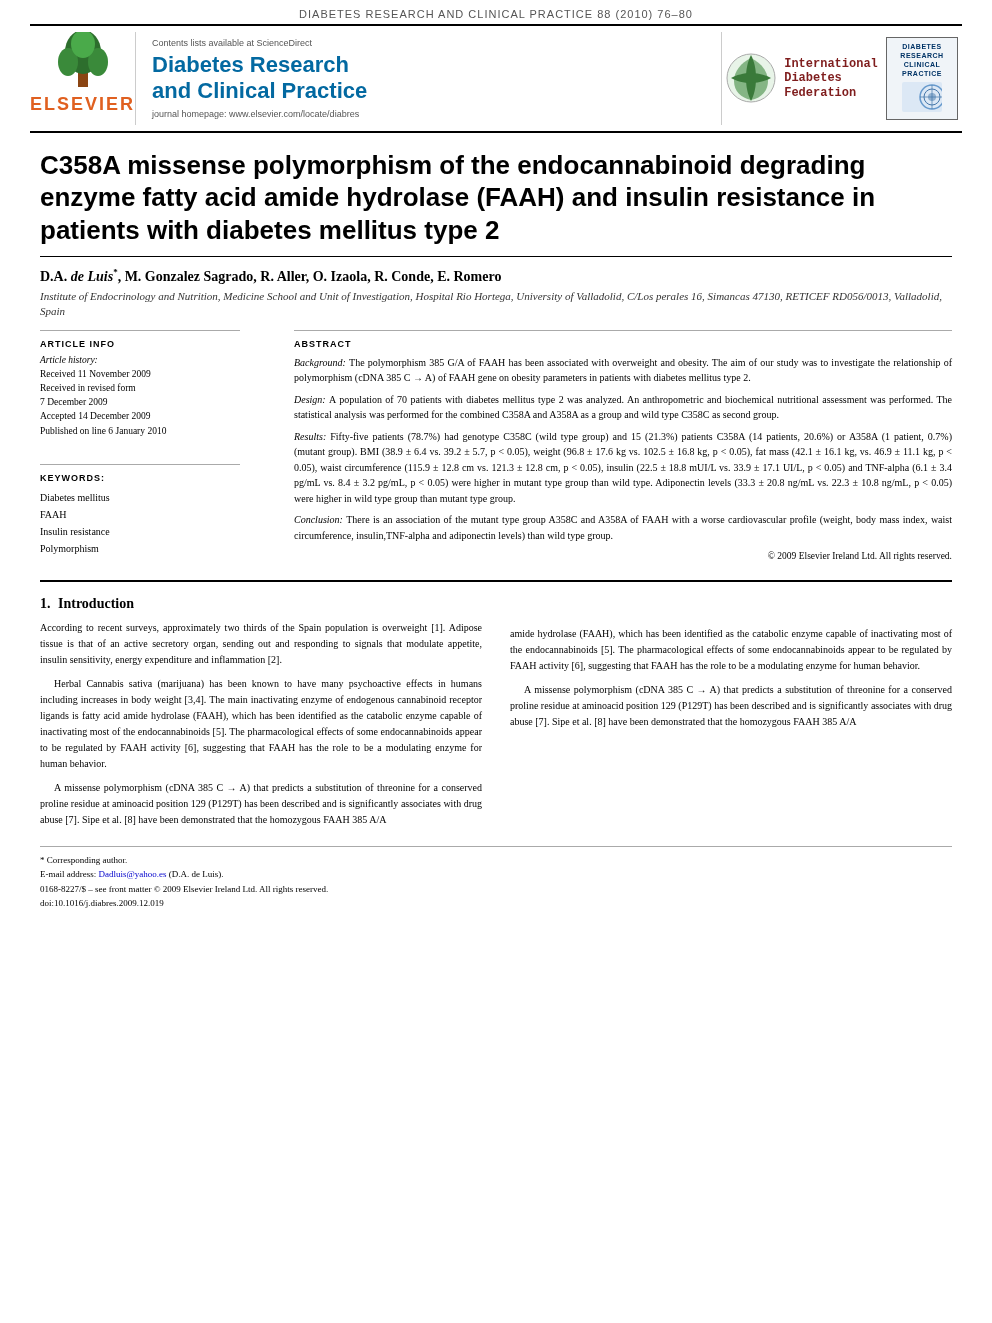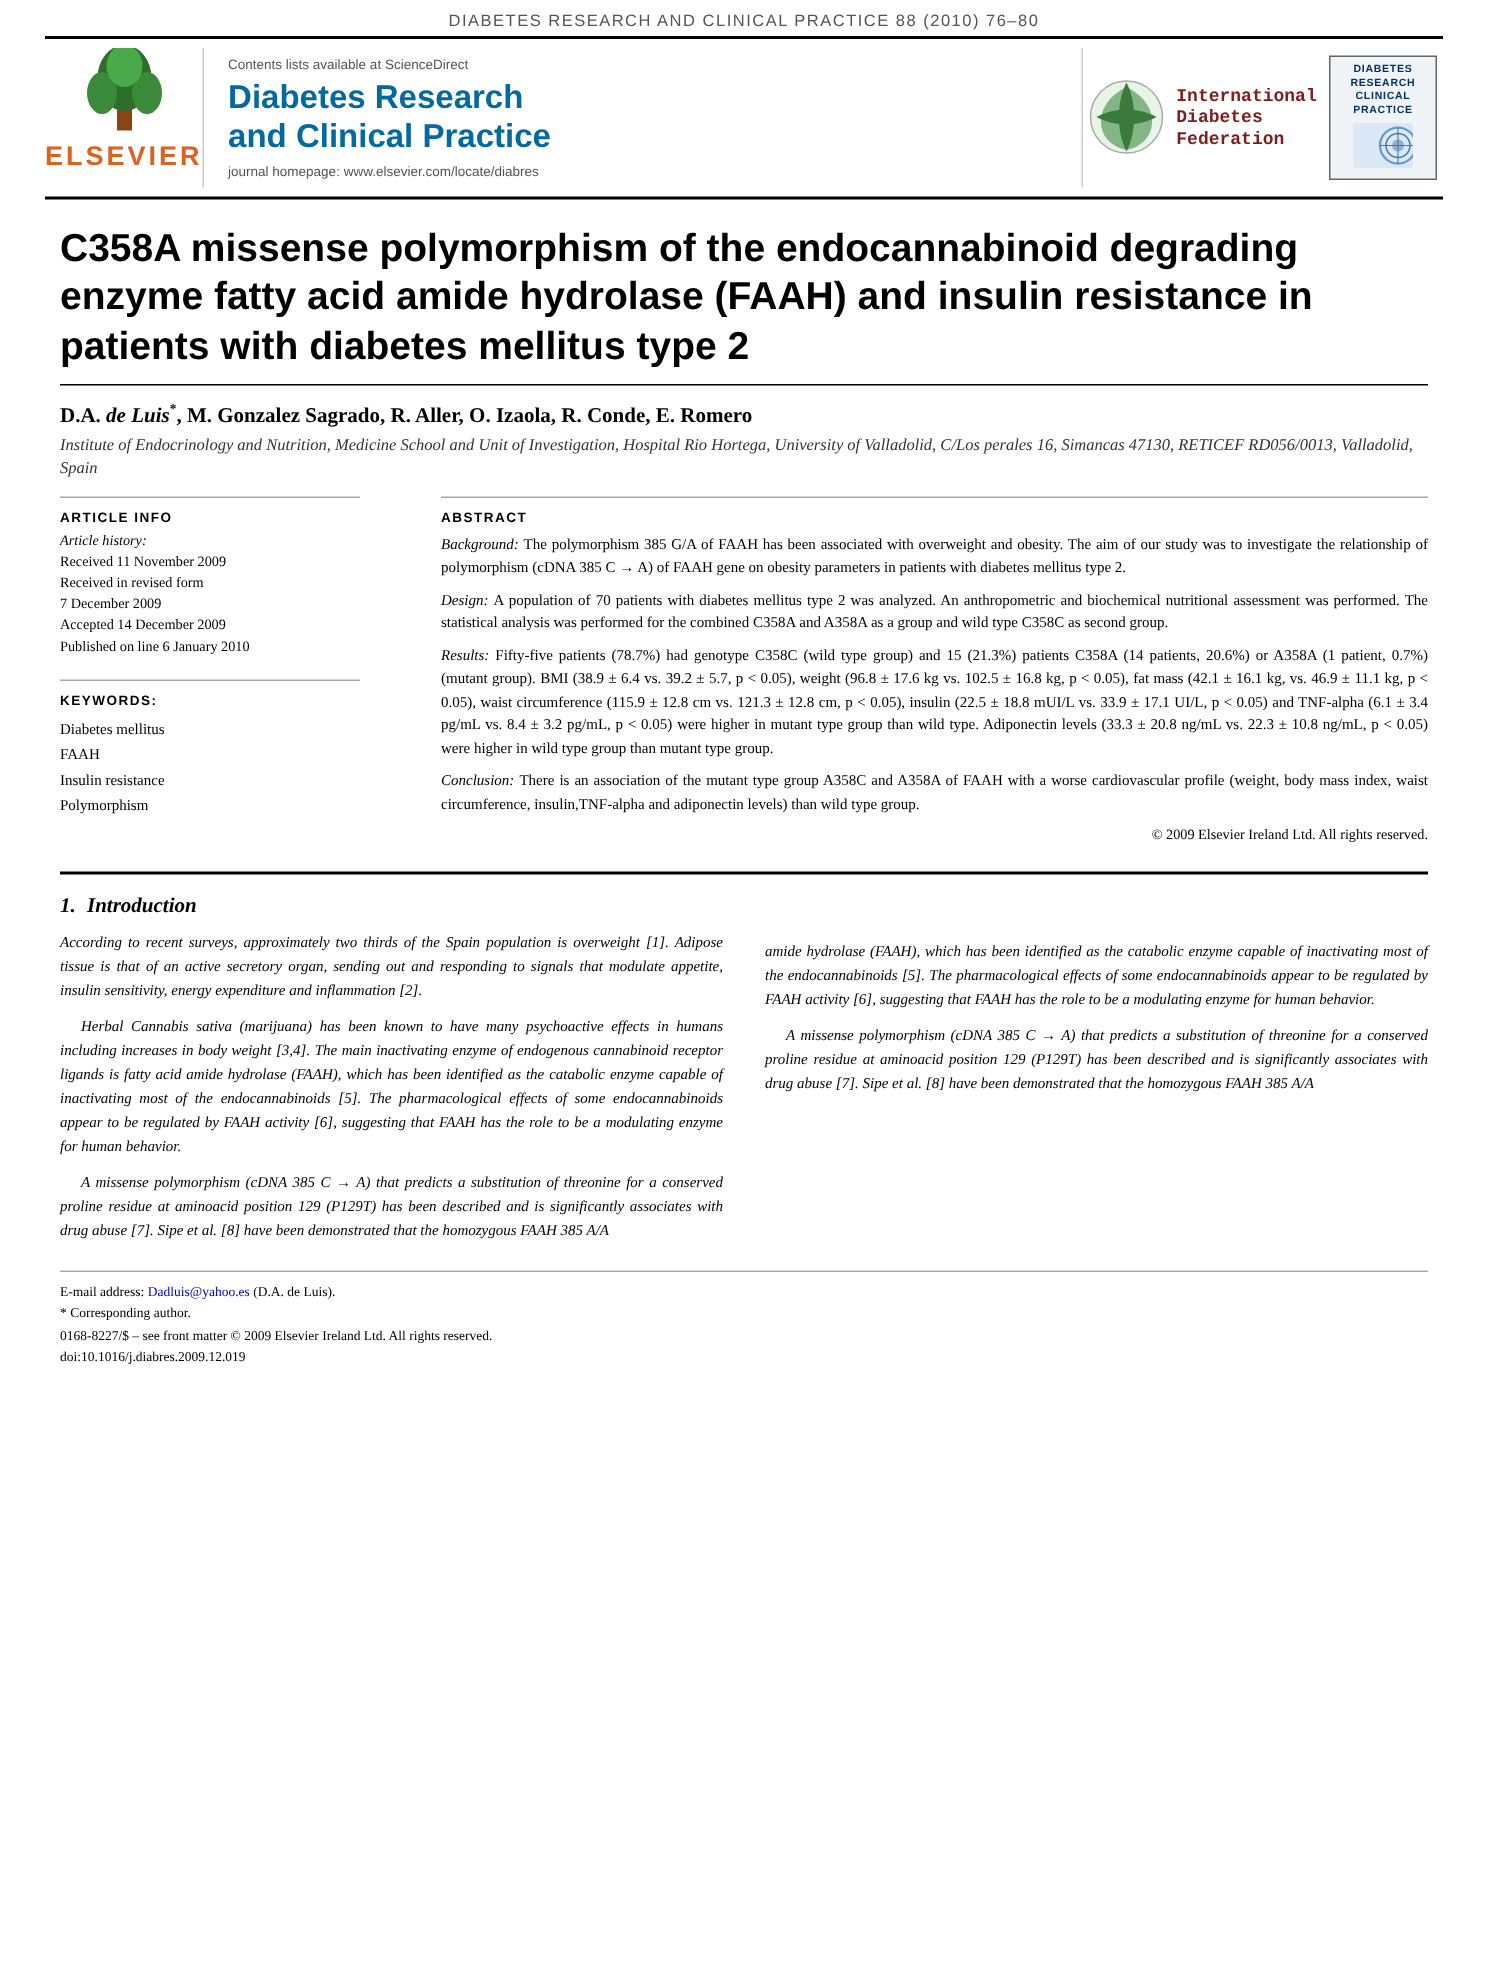--- a/index.html
+++ b/index.html
@@ -164,21 +164,21 @@
       width: 200px;
       flex-shrink: 0;
     }
     .right-col {
       flex: 1;
     }
     
     .article-info {
       border-top: 1px solid #aaa;
       padding-top: 8px;
-      margin-bottom: 14px;
+      margin-bottom: 26px;
     }
     .section-label {
       font-size: 9px;
       font-family: Arial, sans-serif;
       letter-spacing: 1px;
       color: #000;
       text-transform: uppercase;
       font-weight: bold;
       margin-bottom: 6px;
     }
@@ -241,21 +241,20 @@
     }
     
     .main-content {
       margin: 16px 40px 0 40px;
       border-top: 2px solid #000;
       padding-top: 14px;
     }
     .content-two-col {
       display: flex;
       gap: 28px;
-      font-style: italic;
     }
     .content-left {
       flex: 1;
     }
     .content-right {
       flex: 1;
     }
     .section-title {
       font-size: 14px;
       font-weight: bold;
@@ -427,24 +426,24 @@
           <p>amide hydrolase (FAAH), which has been identified as the catabolic enzyme capable of inactivating most of the endocannabinoids [5]. The pharmacological effects of some endocannabinoids appear to be regulated by FAAH activity [6], suggesting that FAAH has the role to be a modulating enzyme for human behavior.</p>
           <p>A missense polymorphism (cDNA 385 C → A) that predicts a substitution of threonine for a conserved proline residue at aminoacid position 129 (P129T) has been described and is significantly associates with drug abuse [7]. Sipe et al. [8] have been demonstrated that the homozygous FAAH 385 A/A</p>
         </div>
       </div>
 
     </div>
   </div>
 
   <div class="footer-area">
     <div class="footer-note">
+      <span>* Corresponding author.</span>
+    </div>
+    <div class="footer-note">
       <span>E-mail address:</span>
       <a href="#">Dadluis@yahoo.es</a>
       <span> (D.A. de Luis).</span>
     </div>
-    <div class="footer-note">
-      <span>* Corresponding author.</span>
-    </div>
     <div class="footer-note">0168-8227/$ – see front matter © 2009 Elsevier Ireland Ltd. All rights reserved.</div>
     <div class="footer-note">doi:10.1016/j.diabres.2009.12.019</div>
   </div>
 
 </div>
 
 </body></html>

